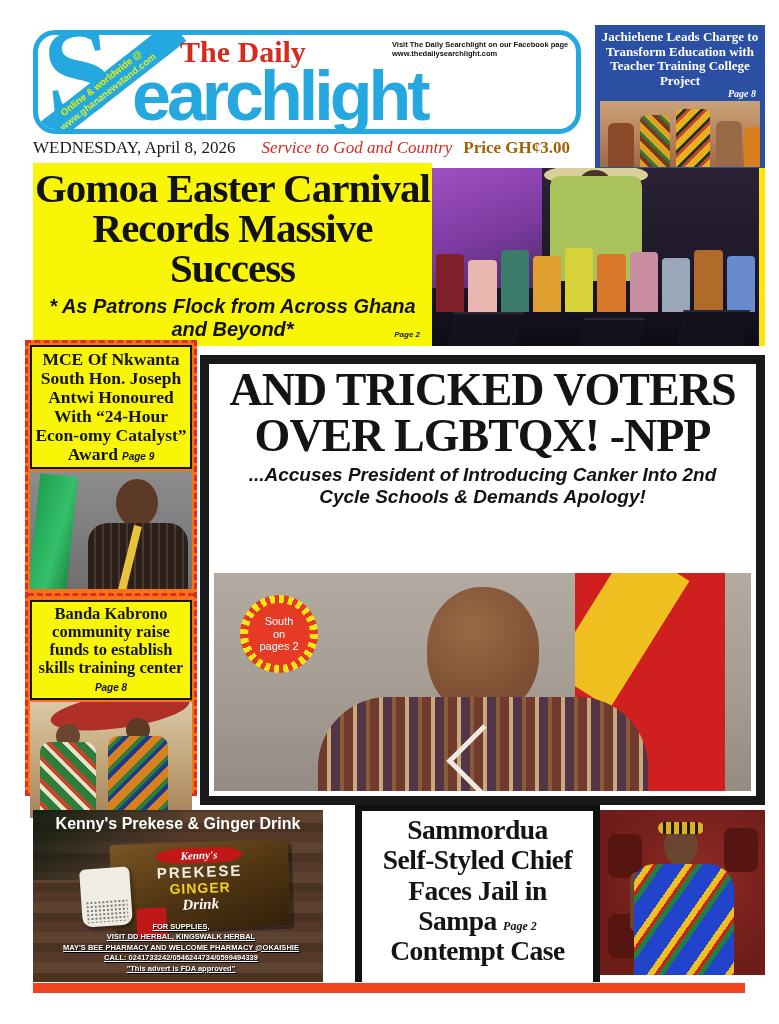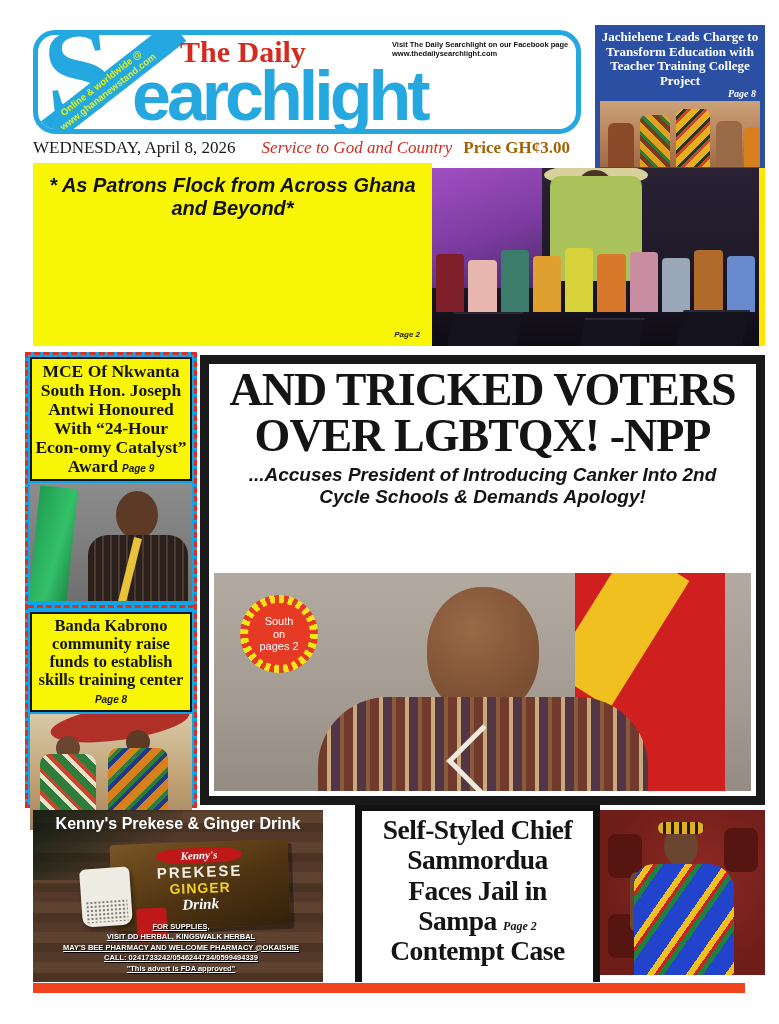--- a/index.html
+++ b/index.html
@@ -82,22 +82,22 @@
   .carn-bighead { position:absolute; left:146px; top:2px; width:34px; height:30px;
     background:#4a3226; border-radius:50%; }
   .carn-row { position:absolute; left:0; bottom:34px; width:100%; height:64px;
     display:flex; align-items:flex-end; gap:4px; padding:0 4px; }
   .carn-p { flex:1; border-radius:4px 4px 0 0; }
   .carn-sp { position:absolute; bottom:0; width:70px; height:34px; background:#14121c;
     transform:skewX(-12deg); border-top:2px solid #2a2838; }
 
   
   .left-col {
-    position:absolute; left:25px; top:352px; width:172px; height:456px;
-    border:3px dashed #d93025; background:#0ea5e9; padding:2px;
+    position:absolute; left:25px; top:340px; width:172px; height:456px;
+    border:3px dashed #d93025; background:#f97316; padding:2px;
   }
   .lc-headbox {
     background:#f9f507; border:2px solid #141414; text-align:center; padding:3px 2px;
     color:#141414;
   }
   .lc-head1 { font:700 17.5px/1.05 "Liberation Serif", serif; }
   .lc-head2 { font:700 16.5px/1.05 "Liberation Serif", serif; }
   .lc-page { font:italic 700 10px/1 "Liberation Sans", sans-serif; }
   .lc-photo1 { position:relative; height:118px; margin-top:2px; overflow:hidden;
     background:linear-gradient(180deg,#8d8d8d 0%, #6f6f6f 100%); }
@@ -238,20 +238,21 @@
     </div>
   </div>
 
   <div class="dateline">
     <span class="dl-date">WEDNESDAY, April 8, 2026</span>
     <span class="dl-motto">Service to God and Country</span>
     <span class="dl-price">Price GH¢3.00</span>
   </div>
 
   <div class="banner">
+    <div class="banner-head">Gomoa Easter Carnival Records Massive Success</div>
     <div class="banner-sub">* As Patrons Flock from Across Ghana and Beyond*</div>
     <div class="banner-page">Page 2</div>
   </div>
 
   <div class="carnival">
     <div class="carn-screen"></div>
     <div class="carn-hat"></div>
     <div class="carn-bighead"></div>
     <div class="carn-big"></div>
     <div class="carn-row">
@@ -333,22 +334,22 @@
     <div class="ad-info">
       <span>FOR SUPPLIES,</span><br>
       <span>VISIT DD HERBAL, KINGSWALK HERBAL</span><br>
       <span>MAY'S BEE PHARMACY AND WELCOME PHARMACY @OKAISHIE</span><br>
       <span>CALL: 0241733242/0546244734/0599494339</span><br>
       <span>"This advert is FDA approved"</span>
     </div>
   </div>
 
   <div class="bottom-story">
+    <div>Sammordua</div>
     <div>Self-Styled Chief</div>
-    <div>Sammordua</div>
     <div>Faces Jail in</div>
     <div>
       <span>Sampa</span>
       <span class="bs-page">Page 2</span>
     </div>
     <div>Contempt Case</div>
   </div>
 
   <div class="chief">
     <div class="adinkra" style="left:8px;top:24px;"></div>

